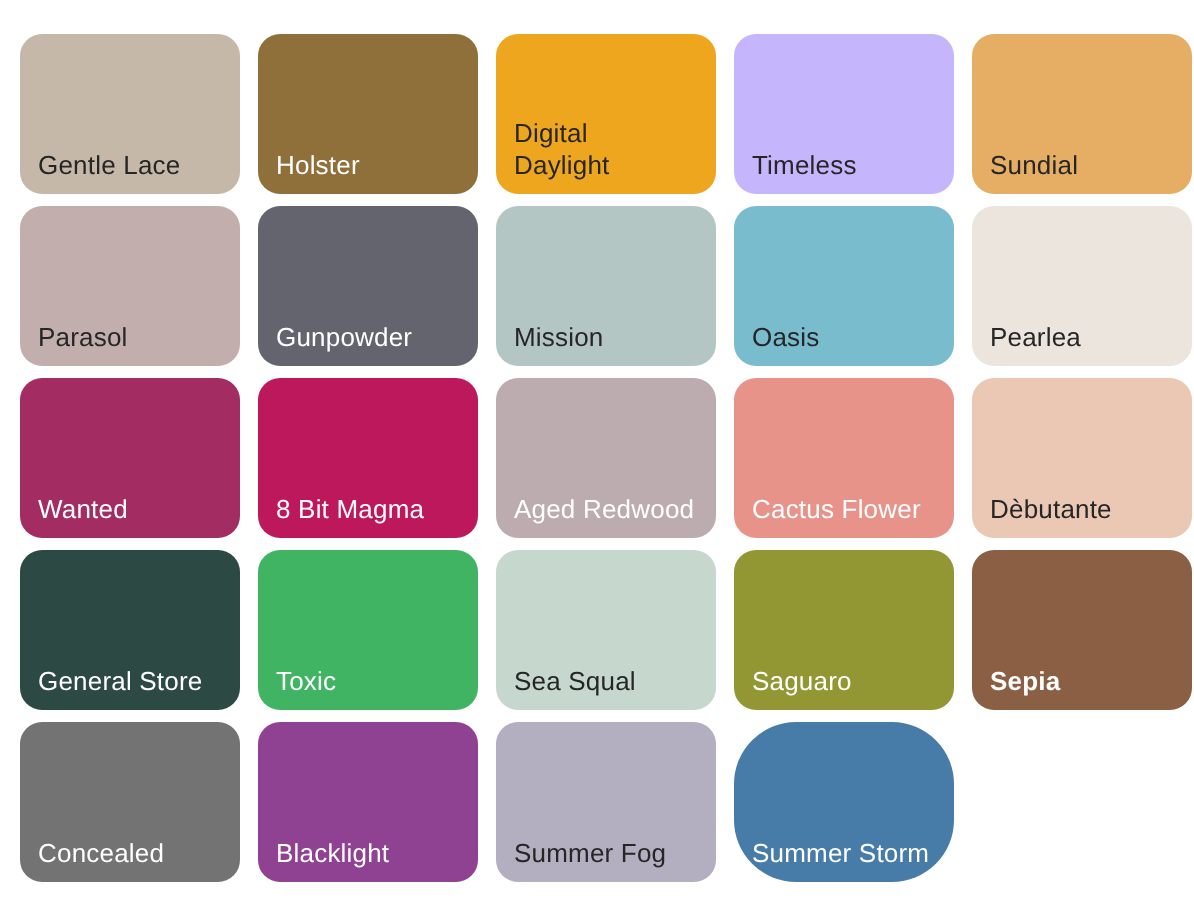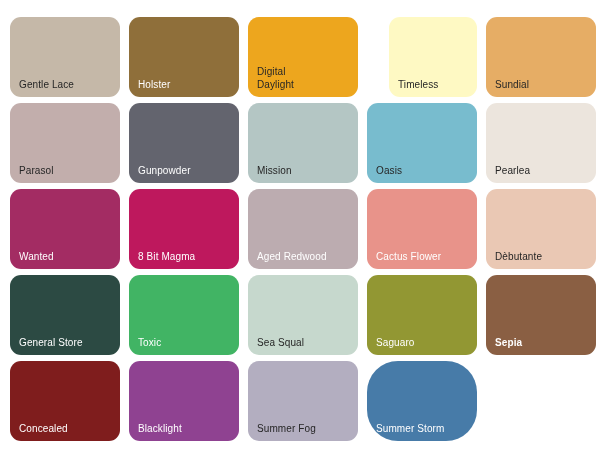--- a/index.html
+++ b/index.html
@@ -26,21 +26,21 @@
   .swatch {
     position: relative;
     border-radius: 11px;
     overflow: hidden;
     box-sizing: border-box;
   }
   .swatch-label {
     position: absolute;
     left: 9px;
     bottom: 6px;
-    font-size: 10px;
+    font-size: 13px;
     line-height: 1.25;
     letter-spacing: 0.1px;
     white-space: pre-line;
     font-family: "Liberation Sans", sans-serif;
   }
   .label-dark { color: #262626; }
   .label-light { color: #ffffff; }
 </style>
 </head>
 <body>
@@ -49,21 +49,21 @@
     <div class="swatch" style="background: rgb(197, 184, 168);">
       <span class="swatch-label label-dark">Gentle Lace</span>
     </div>
     <div class="swatch" style="background: rgb(143, 111, 58);">
       <span class="swatch-label label-light">Holster</span>
     </div>
     <div class="swatch" style="background: rgb(237, 166, 30);">
       <span class="swatch-label label-dark">Digital
 Daylight</span>
     </div>
-    <div class="swatch" style="background: #fef9c3; margin-left: 22px;">
+    <div class="swatch" style="background: #c4b5fd;">
       <span class="swatch-label label-dark">Timeless</span>
     </div>
     <div class="swatch" style="background: rgb(230, 173, 101);">
       <span class="swatch-label label-dark">Sundial</span>
     </div>
     <div class="swatch" style="background: rgb(194, 174, 172);">
       <span class="swatch-label label-dark">Parasol</span>
     </div>
     <div class="swatch" style="background: rgb(99, 100, 110);">
       <span class="swatch-label label-light">Gunpowder</span>
@@ -100,21 +100,21 @@
     </div>
     <div class="swatch" style="background: rgb(198, 216, 205);">
       <span class="swatch-label label-dark">Sea Squal</span>
     </div>
     <div class="swatch" style="background: rgb(146, 151, 51);">
       <span class="swatch-label label-light">Saguaro</span>
     </div>
     <div class="swatch" style="background: rgb(138, 95, 67); font-weight: bold;">
       <span class="swatch-label label-light">Sepia</span>
     </div>
-    <div class="swatch" style="background: #7f1d1d; text-decoration: underline;">
+    <div class="swatch" style="background: #737373; text-decoration: underline;">
       <span class="swatch-label label-light">Concealed</span>
     </div>
     <div class="swatch" style="background: rgb(143, 66, 145);">
       <span class="swatch-label label-light">Blacklight</span>
     </div>
     <div class="swatch" style="background: rgb(179, 174, 192);">
       <span class="swatch-label label-dark">Summer Fog</span>
     </div>
     <div class="swatch" style="background: rgb(71, 123, 168); border-radius: 31px;">
       <span class="swatch-label label-light">Summer Storm</span>

